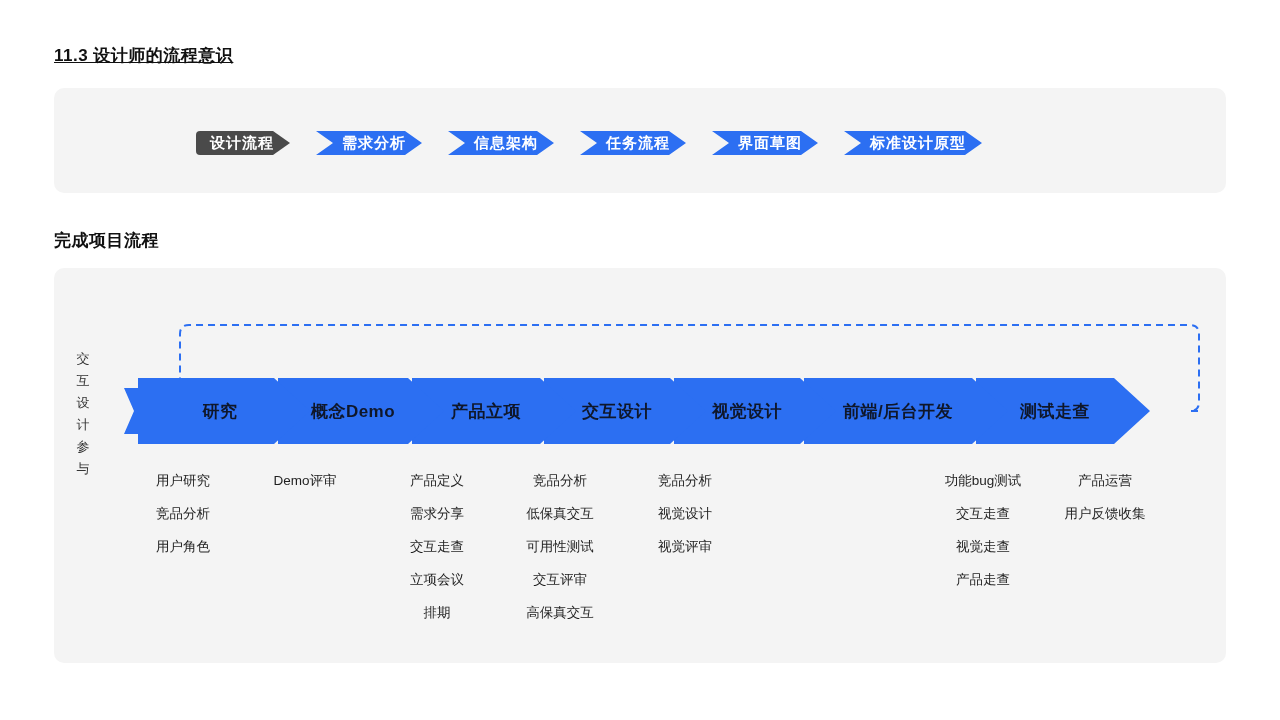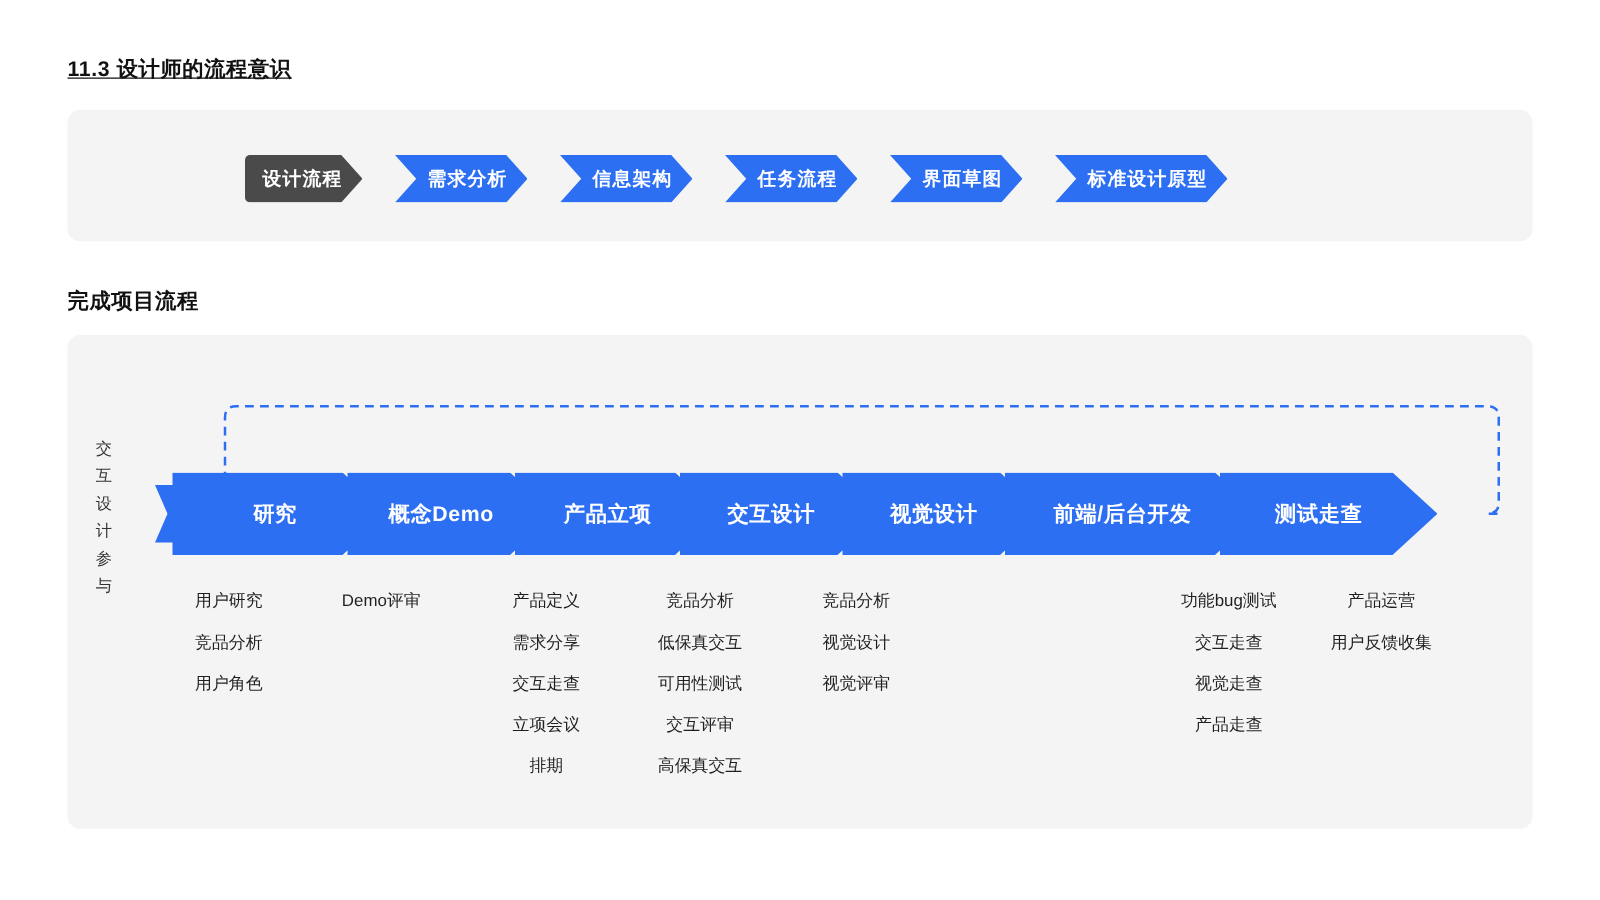--- a/index.html
+++ b/index.html
@@ -24,21 +24,21 @@
   }
   #panel-top{left:54px;top:88px;width:1172px;height:105px;}
   #panel-bottom{left:54px;top:268px;width:1172px;height:395px;}
 
   
   .chev-row{
     position:absolute;left:196px;top:124px;height:38px;
     display:flex;align-items:center;
   }
   .chev{
-    position:relative;height:38px;display:flex;align-items:center;
+    position:relative;height:24px;display:flex;align-items:center;
     justify-content:center;color:#ffffff;font-size:15px;font-weight:bold;
     letter-spacing:1px;white-space:nowrap;
     background:#2C6FF2;
     margin-right:26px;
     padding:0 16px 0 14px;
     clip-path:polygon(0 0, calc(100% - 17px) 0, 100% 50%, calc(100% - 17px) 100%, 0 100%, 0 100%);
     box-sizing:border-box;
   }
   .chev.notch{
     clip-path:polygon(0 0, calc(100% - 17px) 0, 100% 50%, calc(100% - 17px) 100%, 0 100%, 17px 50%);
@@ -56,21 +56,21 @@
   }
   #vlabel span{display:block;}
 
   
   #arrow-band{
     position:absolute;left:124px;top:378px;width:1076px;height:66px;
   }
   .stage{
     position:absolute;top:0;height:66px;
     display:flex;align-items:center;justify-content:center;
-    color:#ffffff;font-size:17px;font-weight:bold;letter-spacing:.5px;
+    color:#0f172a;font-size:17px;font-weight:bold;letter-spacing:.5px;
     white-space:nowrap;background:#2C6FF2;
     box-sizing:border-box;
   }
   .stage-label{position:relative;z-index:2;pointer-events:none;}
 
   
   .stage.first{
     clip-path:polygon(
       0 10px, 14px 10px, 14px 0, calc(100% - 36px) 0,
       100% 50%,

